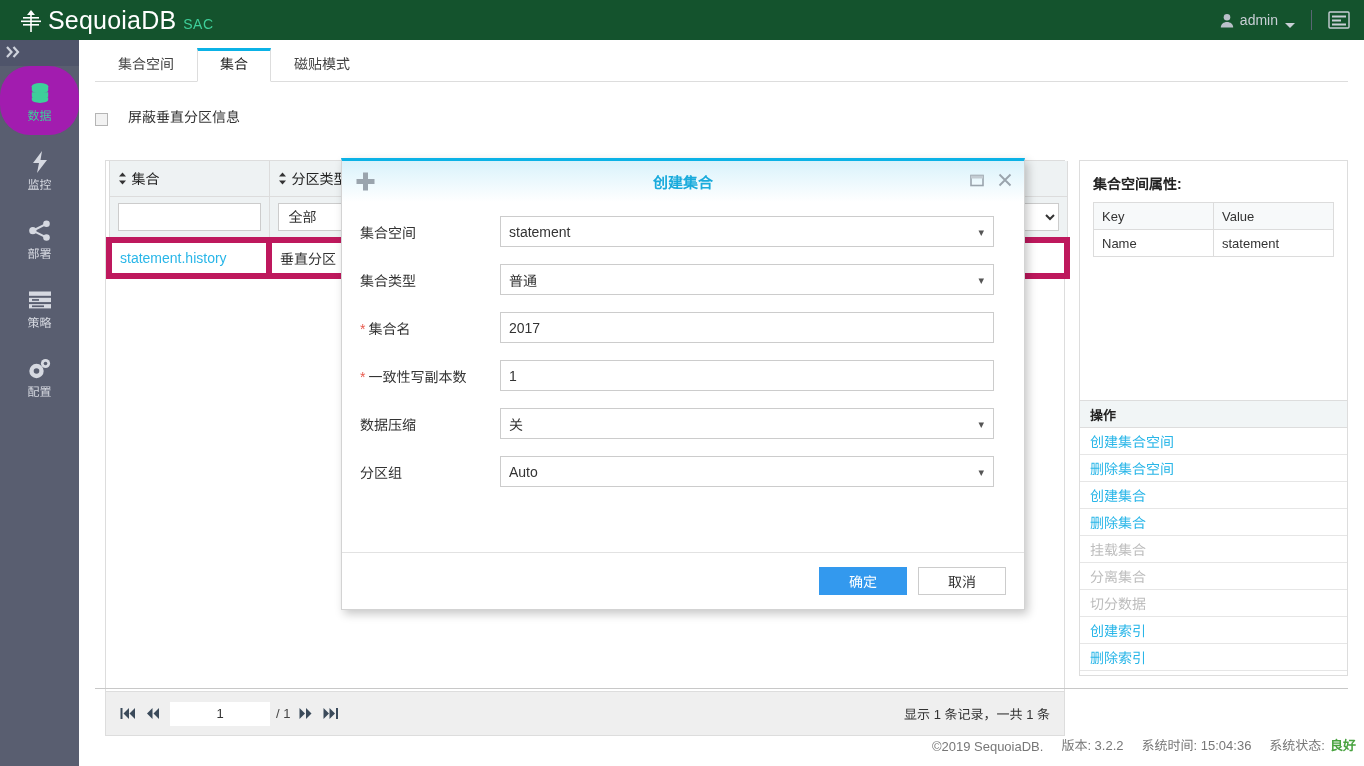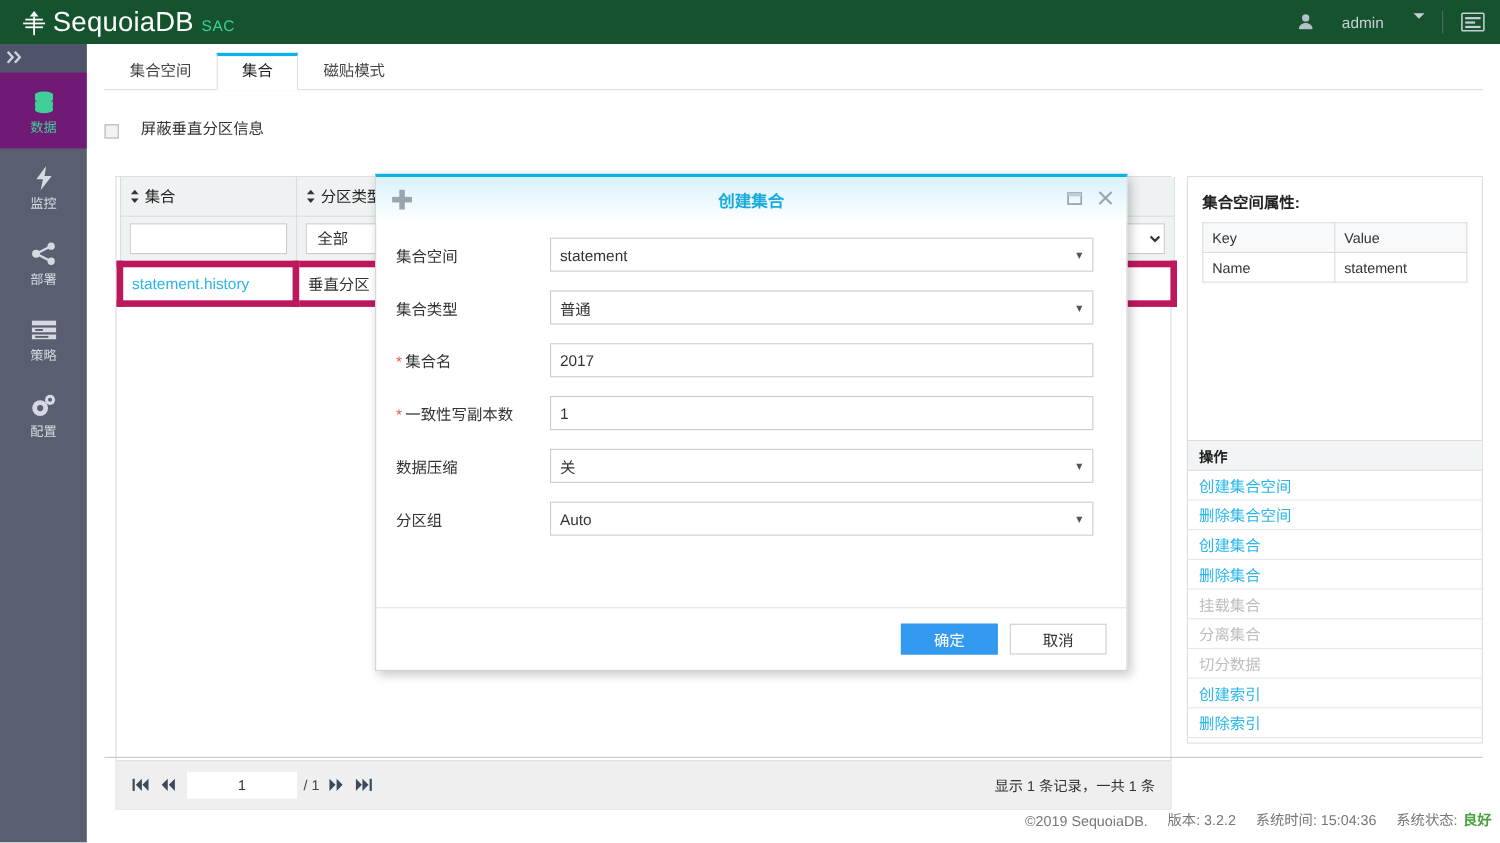--- a/index.html
+++ b/index.html
@@ -25,21 +25,21 @@
   .brand-logo {
     width: 26px; height: 26px; margin-right: 4px; align-self: center;
     position: relative; top: 1px;
   }
   .brand-name {
     font-size: 25px; color: #ffffff; letter-spacing: .2px;
     font-family: "Liberation Sans", sans-serif; font-weight: 400;
   }
   .brand-sub { font-size: 14px; color: #3ecf9a; margin-left: 7px; letter-spacing: .5px; }
   .topbar-right { display: flex; align-items: center; padding-right: 14px; height: 40px; }
-  .user-menu { display: flex; align-items: flex-start; color: #c9cfd6; font-size: 14px; cursor: pointer; gap: 20px; }
+  .user-menu { display: flex; align-items: flex-end; color: #c9cfd6; font-size: 14px; cursor: pointer; }
   .user-icon { margin-right: 6px; display: inline-flex; }
   .caret-down {
     width: 0; height: 0; margin-left: 7px;
     border-left: 5px solid transparent; border-right: 5px solid transparent;
     border-top: 5px solid #c9cfd6;
   }
   .topbar-div { width: 1px; height: 20px; background: #5a6574; margin: 0 16px; }
   .menu-icon { display: inline-flex; cursor: pointer; }
 
   
@@ -49,21 +49,21 @@
   }
   .collapse-row {
     height: 26px; display: flex; align-items: center; padding-left: 6px;
     color: #cfd3dd; background: #4f546a;
   }
   .sidebar-item {
     height: 69px; display: flex; flex-direction: column;
     align-items: center; justify-content: center; cursor: pointer;
     color: #d6d9e1; font-size: 12px;
   }
-  .sidebar-item.active { background: #701a75; color: #3ecf9a; }
+  .sidebar-item.active { background: #a21caf; color: #3ecf9a; border-radius: 30px; }
   .sidebar-item .s-ico { height: 26px; display: flex; align-items: center; justify-content: center; }
   .sidebar-item .s-label { margin-top: 4px; line-height: 1; }
 
   
   .content {
     position: absolute; left: 79px; top: 40px; width: 1285px; height: 726px;
     background: #ffffff;
   }
 
   

